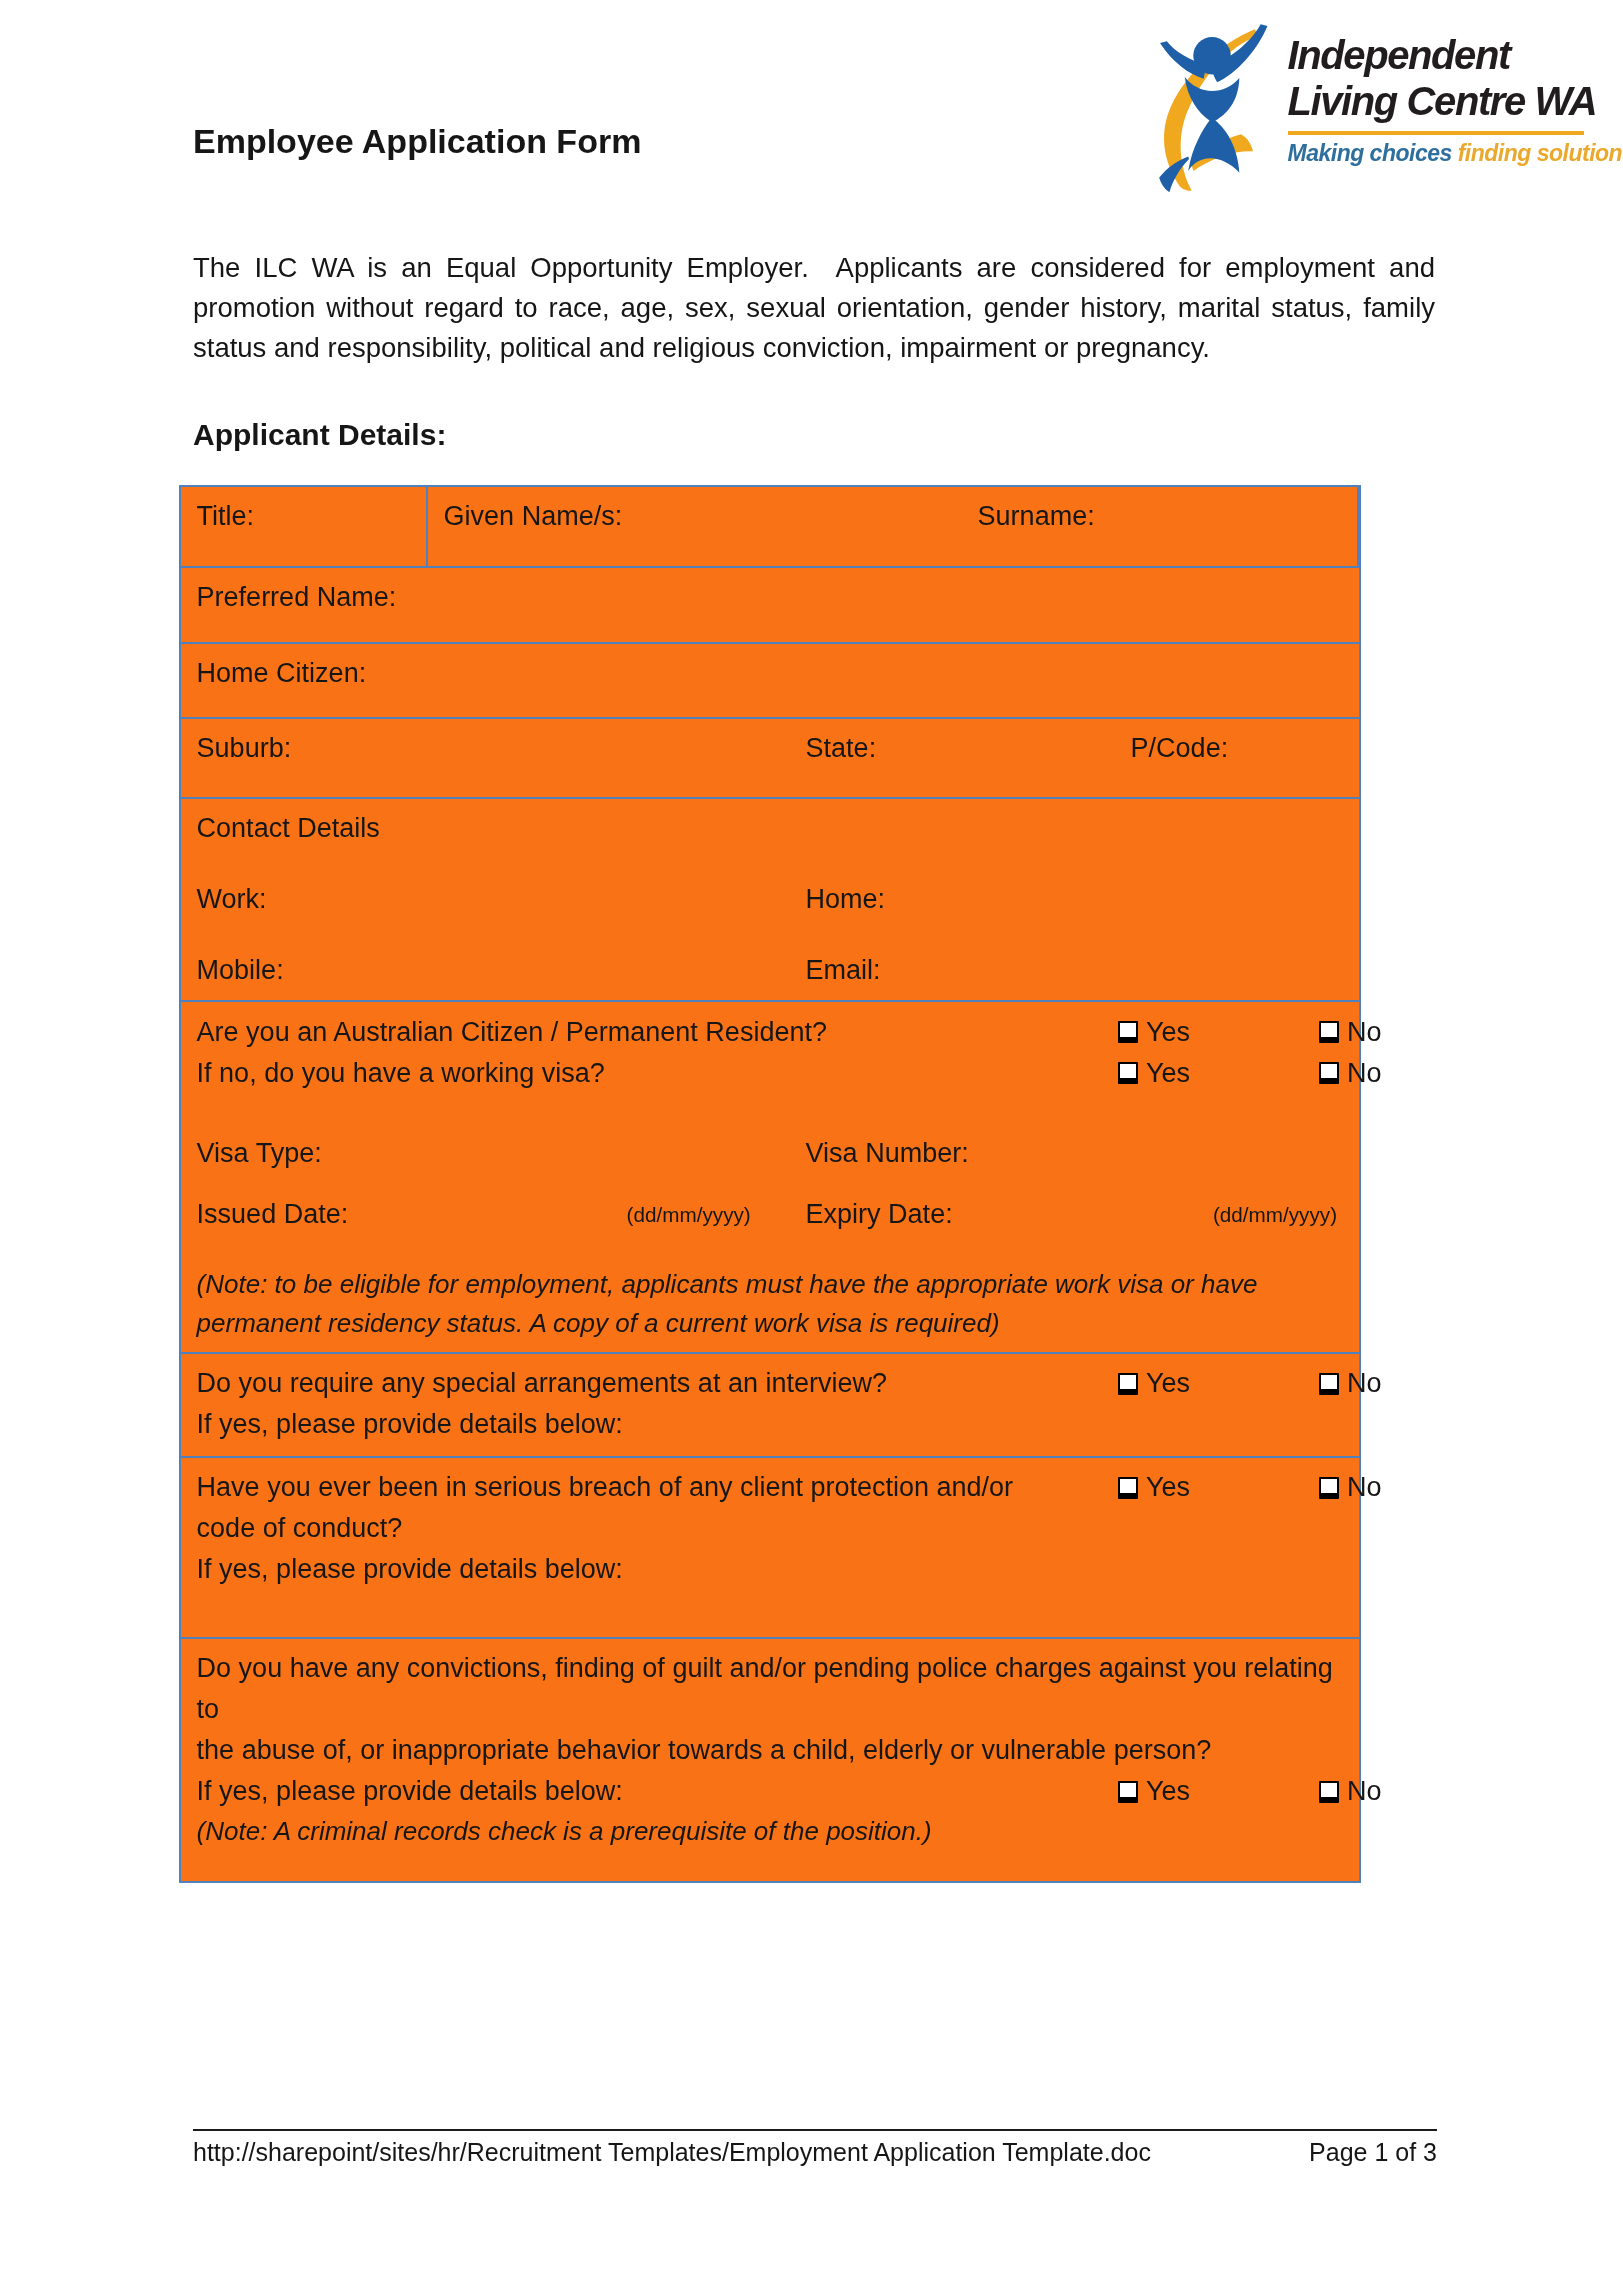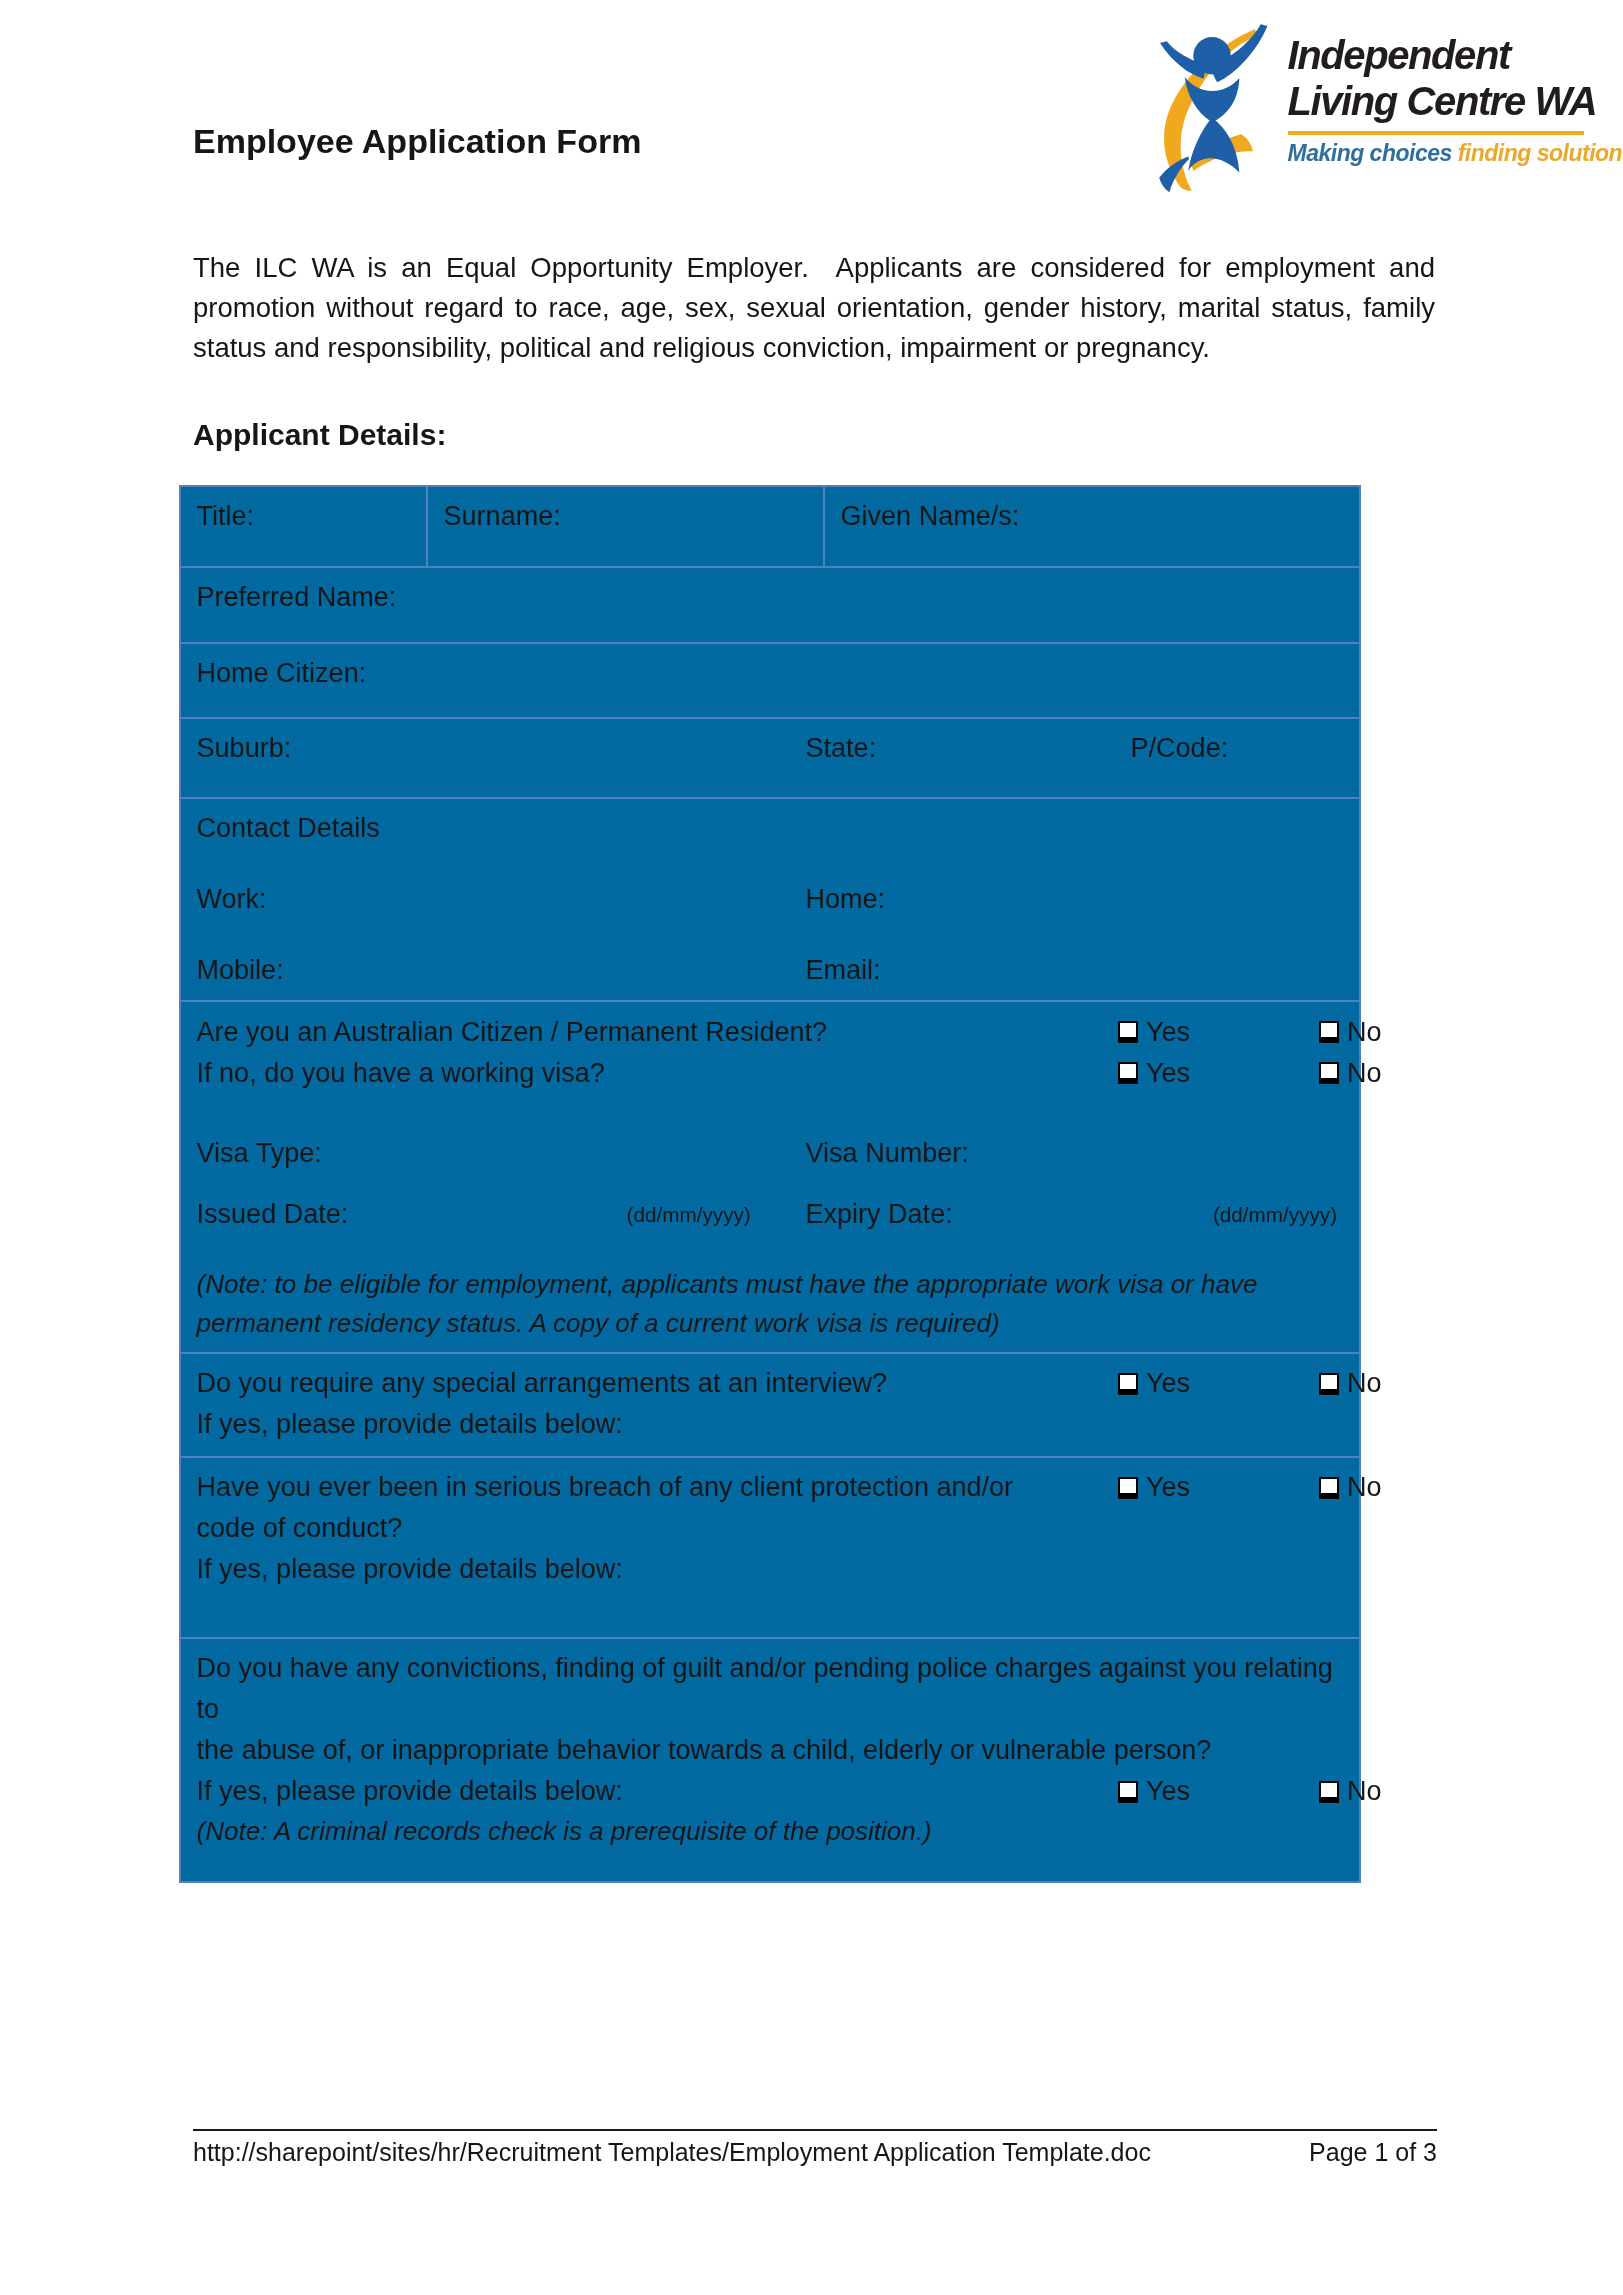--- a/index.html
+++ b/index.html
@@ -14,21 +14,21 @@
   .logo-mark { width:145px; height:171px; flex:none; }
   .logo-text { margin-left:5.5px; padding-top:9.2px; width:296px; }
   .logo-name { font-size:40px; line-height:1.14; font-weight:bold; font-style:italic; letter-spacing:-1.4px; color:#211d1e; white-space:nowrap; }
   .logo-rule { height:4.6px; margin:6.4px 0 4.6px 0; }
   .logo-tagline { font-size:23px; font-weight:bold; font-style:italic; white-space:nowrap; letter-spacing:-0.5px; }
   
   .intro { position:absolute; left:193px; top:224px; width:1242px; font-size:27.5px; line-height:40px; text-align:justify;margin-top:24px; }
   .section-heading { position:absolute; left:193px; top:418px; font-size:30px; font-weight:bold; }
   
   .tbl { position:absolute; left:179px; top:485px; width:1182px; box-sizing:border-box;
-         border:2.8px solid #4f81bd; font-size:27px; background:#0369a1; }
+         border:2.8px solid #4f81bd; font-size:27px; background:#f97316; }
   .trow { position:relative; box-sizing:border-box; border-top:2.8px solid #4f81bd; padding:9.2px 15.6px; line-height:41px; }
   .trow.first { border-top:none; }
   .r1 { display:flex; padding:0; }
   .r1 .cell { box-sizing:border-box; padding:9.2px 15.6px; border-right:2.8px solid #4f81bd; }
   .r1 .c1 { width:247px; }
   .r1 .c2 { width:397px; }
   .r1 .c3 { flex:1; border-right:none; }
   .line { position:relative; }
   .abspan { position:absolute; top:0; white-space:nowrap; }
   .at-mid    { left:609px;text-align:center; }   
@@ -87,22 +87,22 @@
   </div>
 
   <div class="intro">The ILC WA is an Equal Opportunity Employer.&nbsp; Applicants are considered for employment and promotion without regard to race, age, sex, sexual orientation, gender history, marital status, family status and responsibility, political and religious conviction, impairment or pregnancy.</div>
 
   <div class="section-heading">Applicant Details:</div>
 
   <div class="tbl">
 
     <div class="trow first r1 h-r1">
       <div class="cell c1"><span>Title:</span></div>
+      <div class="cell c3"><span>Given Name/s:</span></div>
       <div class="cell c2"><span>Surname:</span></div>
-      <div class="cell c3"><span>Given Name/s:</span></div>
     </div>
 
     <div class="trow h-r2">
       <span>Preferred Name:</span>
     </div>
 
     <div class="trow h-r3">
       <span>Home Citizen:</span>
     </div>
 

